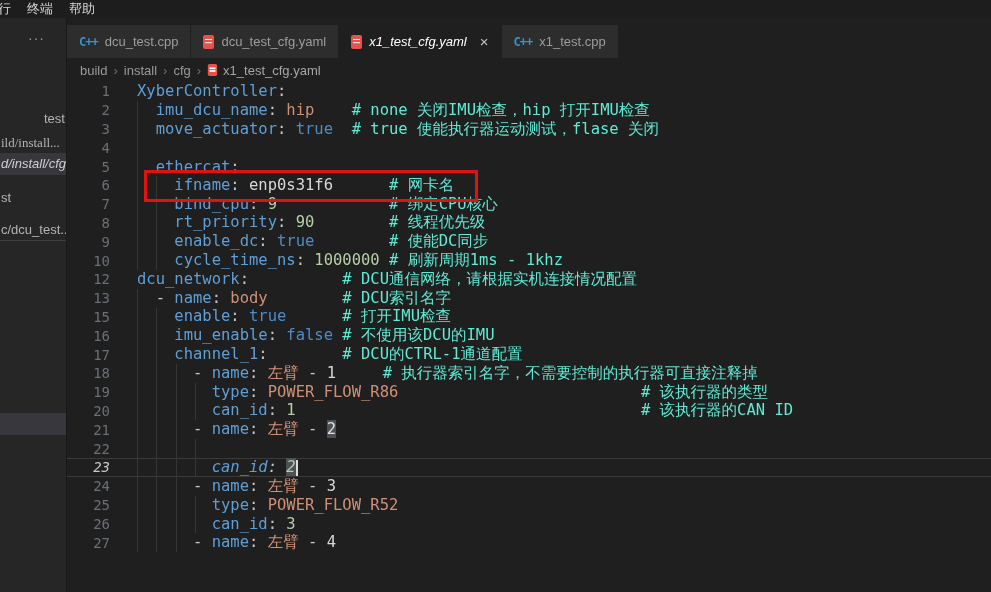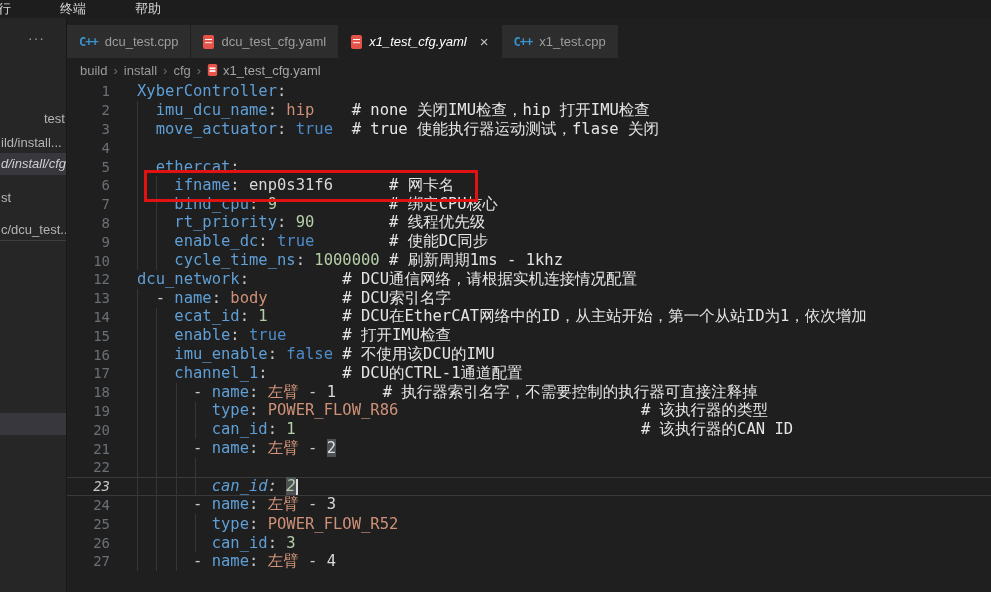--- a/index.html
+++ b/index.html
@@ -3,21 +3,21 @@
 <meta charset="utf-8">
 <style>
   * { margin:0; padding:0; box-sizing:border-box; }
   html,body { width:991px; height:592px; overflow:hidden; background:#1f1f1f;
               font-family:"Liberation Sans", sans-serif; }
   .app { position:relative; width:991px; height:592px; background:#1f1f1f; }
 
   
   .menubar { position:absolute; left:0; top:0; width:991px; height:18px; background:#1d1d1d;
              display:flex; align-items:center; overflow:hidden; }
-  .menu-item { color:#d6d6d6; font-size:13px; padding:0 8px; white-space:nowrap;margin-left:33px; }
+  .menu-item { color:#d6d6d6; font-size:13px; padding:0 8px; white-space:nowrap; }
   .menu-item:first-child { margin-left:-10px; }
 
   
   .left-panel { position:absolute; left:0; top:18px; width:67px; height:574px;
                 background:#262626; border-right:1px solid #181818; overflow:hidden; }
   .panel-ellipsis { position:absolute; left:28px; top:12px; color:#9a9a9a; font-size:14px;
                     letter-spacing:1px; }
   .panel-item { position:absolute; left:0; width:67px; height:22px; line-height:22px;
                 color:#b4b4b4; font-size:13px; white-space:nowrap; overflow:hidden;
                 padding-left:1px; }
@@ -61,21 +61,21 @@
   .row.cur .ln { color:#c8c8c8; }
   .lnpad { width:27px; flex:none; }
   .code { white-space:pre; font-family:"DejaVu Sans Mono", monospace; font-size:15.5px;
           color:#d4d4d4; }
   .guide { position:absolute; top:0; bottom:0; width:1px; background:#363636; }
   .tk-p    { color:#c7c7c7; }
   .tk-key  { color:#5f9fd6; }
   .tk-str  { color:#ce9178; }
   .tk-num  { color:#b5cea8; }
   .tk-bool { color:#4d8cc9; }
-  .tk-com  { color:#e5e5e5; }
+  .tk-com  { color:#5eead4; }
   .tk-plain{ color:#d8d8d8; }
   .tk-hlp  { color:#e0e0e0; background:#4d5156; }
   .tk-hln  { color:#b5cea8; background:#4d5156; }
   .cursor-bar { display:inline-block; width:2px; height:16px; background:#dcdcdc;
                 vertical-align:middle; margin-left:0.5px; }
 
   
   .redbox { position:absolute; left:144px; top:170px; width:334px; height:32px;
             border:3px solid #e01212; z-index:6; pointer-events:none; }
 </style>
@@ -86,21 +86,21 @@
 
   <div class="menubar">
       <div class="menu-item">行</div>
       <div class="menu-item">终端</div>
       <div class="menu-item">帮助</div>
     </div>
 
   <div class="left-panel">
     <div class="panel-ellipsis">···</div>
   <div class="panel-item" style="top: 90px; padding-left: 44px;">test</div>
-      <div class="panel-item" style="top: 114px;">ild/install...</div>
+      <div class="panel-item" style="top: 114px; font-family: Liberation Serif, serif;">ild/install...</div>
       <div class="panel-item selected italic" style="top: 135px;">d/install/cfg</div>
       <div class="panel-item" style="top: 169px;">st</div>
       <div class="panel-item underlined" style="top: 201px;">c/dcu_test...</div>
       <div class="panel-row-empty" style="top: 395px;"></div>
     </div>
 
   <div class="tabstrip">
     <div class="tabs">
         <div class="tab">
           <span class="icon-cpp">C++</span>
@@ -207,27 +207,20 @@
       </div>
       <div class="row">
         <i class="guide" style="left: 70px;"></i>
         <span class="ln">13</span>
         <span class="lnpad"></span>
         <span class="code"><span class="tk-p">  - </span><span class="tk-key">name</span><span class="tk-p">: </span><span class="tk-str">body</span><span class="tk-p">        </span><span class="tk-com"># DCU索引名字</span></span>
       </div>
       <div class="row">
         <i class="guide" style="left: 70px;"></i>
         <i class="guide" style="left: 89.3px;"></i>
-        <span class="ln">14</span>
-        <span class="lnpad"></span>
-        <span class="code"><span class="tk-p">    </span><span class="tk-key">ecat_id</span><span class="tk-p">: </span><span class="tk-num">1</span><span class="tk-p">        </span><span class="tk-com"># DCU在EtherCAT网络中的ID，从主站开始，第一个从站ID为1，依次增加</span></span>
-      </div>
-      <div class="row">
-        <i class="guide" style="left: 70px;"></i>
-        <i class="guide" style="left: 89.3px;"></i>
         <span class="ln">15</span>
         <span class="lnpad"></span>
         <span class="code"><span class="tk-p">    </span><span class="tk-key">enable</span><span class="tk-p">: </span><span class="tk-bool">true</span><span class="tk-p">      </span><span class="tk-com"># 打开IMU检查</span></span>
       </div>
       <div class="row">
         <i class="guide" style="left: 70px;"></i>
         <i class="guide" style="left: 89.3px;"></i>
         <span class="ln">16</span>
         <span class="lnpad"></span>
         <span class="code"><span class="tk-p">    </span><span class="tk-key">imu_enable</span><span class="tk-p">: </span><span class="tk-bool">false</span><span class="tk-p"> </span><span class="tk-com"># 不使用该DCU的IMU</span></span>

